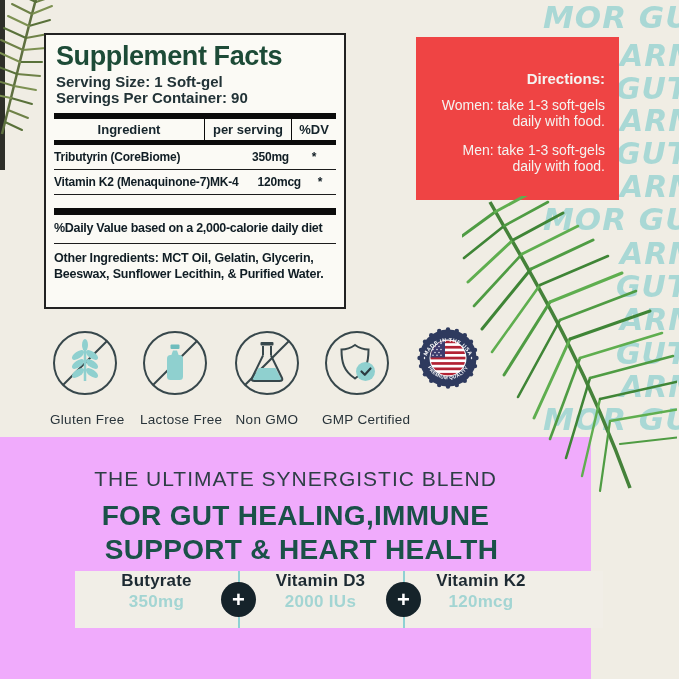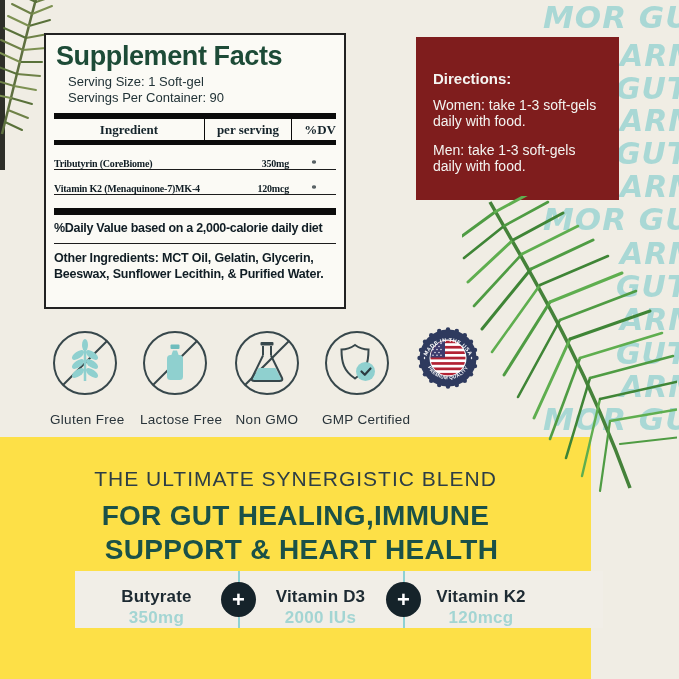--- a/index.html
+++ b/index.html
@@ -18,63 +18,63 @@
   
   .left-strip{position:absolute;left:0;top:0;width:5px;height:170px;background:#2e2f29;z-index:1;}
   .rosemary{position:absolute;left:-4px;top:-6px;z-index:1;}
   
   .facts{
     position:absolute;left:44px;top:33px;width:302px;height:276px;z-index:2;
     background:#fbfaf5;border:2px solid #222;box-sizing:border-box;
     padding:5px 8px;color:#15242b;overflow:hidden;
   }
   .facts-title{font-size:27px;font-weight:800;color:#1d4b37;letter-spacing:-0.4px;line-height:30px;margin:1px 0 3px 2px;}
-  .serv-line{font-size:13px;font-weight:400;color:#223337;line-height:16px;margin-left:14px;}
+  .serv-line{font-size:15px;font-weight:700;color:#223337;line-height:16px;margin-left:2px;}
   .tbl{margin-top:7px;}
   .tbar{height:6px;background:#0b0b0b;}
   .tbar2{height:5px;background:#0b0b0b;}
   .tbar3{height:7px;background:#0b0b0b;}
-  .thead{display:flex;align-items:center;height:21px;font-size:13px;font-weight:700;font-family:Liberation Serif, serif;}
+  .thead{display:flex;align-items:center;height:21px;font-size:13px;font-weight:700;}
   .th1{flex:1;text-align:center;border-right:1.5px solid #0b0b0b;height:100%;display:flex;align-items:center;justify-content:center;}
   .th2{width:86px;text-align:center;border-right:1.5px solid #0b0b0b;height:100%;display:flex;align-items:center;justify-content:center;}
-  .th3{width:44px;text-align:right;}
-  .trow{display:flex;align-items:flex-end;height:24px;font-size:10px;font-weight:700;border-bottom:1.3px solid #1c1c1c;letter-spacing:-0.2px;color:#101d24;font-family:Liberation Serif, serif;}
+  .th3{width:44px;text-align:center;}
+  .trow{display:flex;align-items:center;height:24px;font-size:12px;font-weight:700;border-bottom:1.3px solid #1c1c1c;letter-spacing:-0.2px;color:#101d24;}
   .td1{flex:1;white-space:nowrap;}
   .td2{width:86px;text-align:right;padding-right:3px;}
   .td3{width:44px;text-align:center;}
   .tspacer{height:13px;}
   .footnotes{margin-top:6px;font-size:12.5px;font-weight:700;line-height:15.5px;letter-spacing:-0.3px;color:#101d24;}
   .thin-rule{border:none;border-top:1.3px solid #1c1c1c;margin:6px 0 6px 0;}
   .other-ing{font-size:12.5px;font-weight:700;line-height:16px;letter-spacing:-0.2px;color:#101d24;}
   
   .directions{
     position:absolute;left:416px;top:37px;width:203px;height:163px;z-index:2;
-    background:#7f1d1d;box-sizing:border-box;padding:33px 14px 0 17px;color:#f4f4f1;
+    background:#ef4444;box-sizing:border-box;padding:33px 14px 0 17px;color:#f4f4f1;text-align:right;
   }
   .dir-title{font-size:15px;font-weight:700;margin:0 0 10px 0;}
   .dir-p{font-size:14px;font-weight:500;line-height:16px;margin:0 0 13px 0;width:172px;}
   
   .badge{position:absolute;top:328px;width:70px;z-index:2;text-align:center;}
   .badge-label{margin-top:10px;font-size:13.5px;font-weight:500;color:#29343a;letter-spacing:0.3px;white-space:nowrap;}
   .usa-badge{position:absolute;left:417px;top:327px;z-index:2;}
   
   .palm{position:absolute;left:462px;top:196px;z-index:3;}
   
   .band{
     position:absolute;left:0;top:437px;width:591px;height:242px;z-index:1;
-    background:#fde047;
+    background:#f0abfc;
   }
   .hero-line1{margin-top:30px;text-align:center;font-size:21px;font-weight:400;color:#2d3e45;letter-spacing:1px;}
   .hero-line2{margin-top:8px;text-align:center;font-size:28px;font-weight:800;color:#1a5148;letter-spacing:0.3px;line-height:34px;}
   .hero-line3{text-align:center;font-size:28px;font-weight:800;color:#1a5148;letter-spacing:0.3px;line-height:34px;margin-left:12px;}
   .nutri-bar{
     position:absolute;left:75px;top:134px;width:528px;height:57px;background:#f1eee7;
     display:grid;grid-template-columns:163px 165px 1fr;
   }
-  .nutri-cell{display:flex;flex-direction:column;align-items:center;justify-content:flex-end;}
+  .nutri-cell{display:flex;flex-direction:column;align-items:center;justify-content:flex-start;}
   .nutri-cell.c3{padding-right:44px;}
   .nutri-name{font-size:17px;font-weight:800;color:#1d2a32;letter-spacing:0.2px;}
   .nutri-amt{font-size:17px;font-weight:800;color:#a3d5d3;margin-top:1px;letter-spacing:0.3px;}
   .nutri-div{position:absolute;top:0;width:1.5px;height:100%;background:#8ed1d3;}
   .nd1{left:163px;} .nd2{left:328px;}
   .plus-circle{
     position:absolute;top:11px;width:35px;height:35px;border-radius:50%;background:#15232a;
     display:flex;align-items:center;justify-content:center;color:#fff;font-size:22px;font-weight:800;line-height:1;
   }
   .pc1{left:146px;} .pc2{left:311px;}

